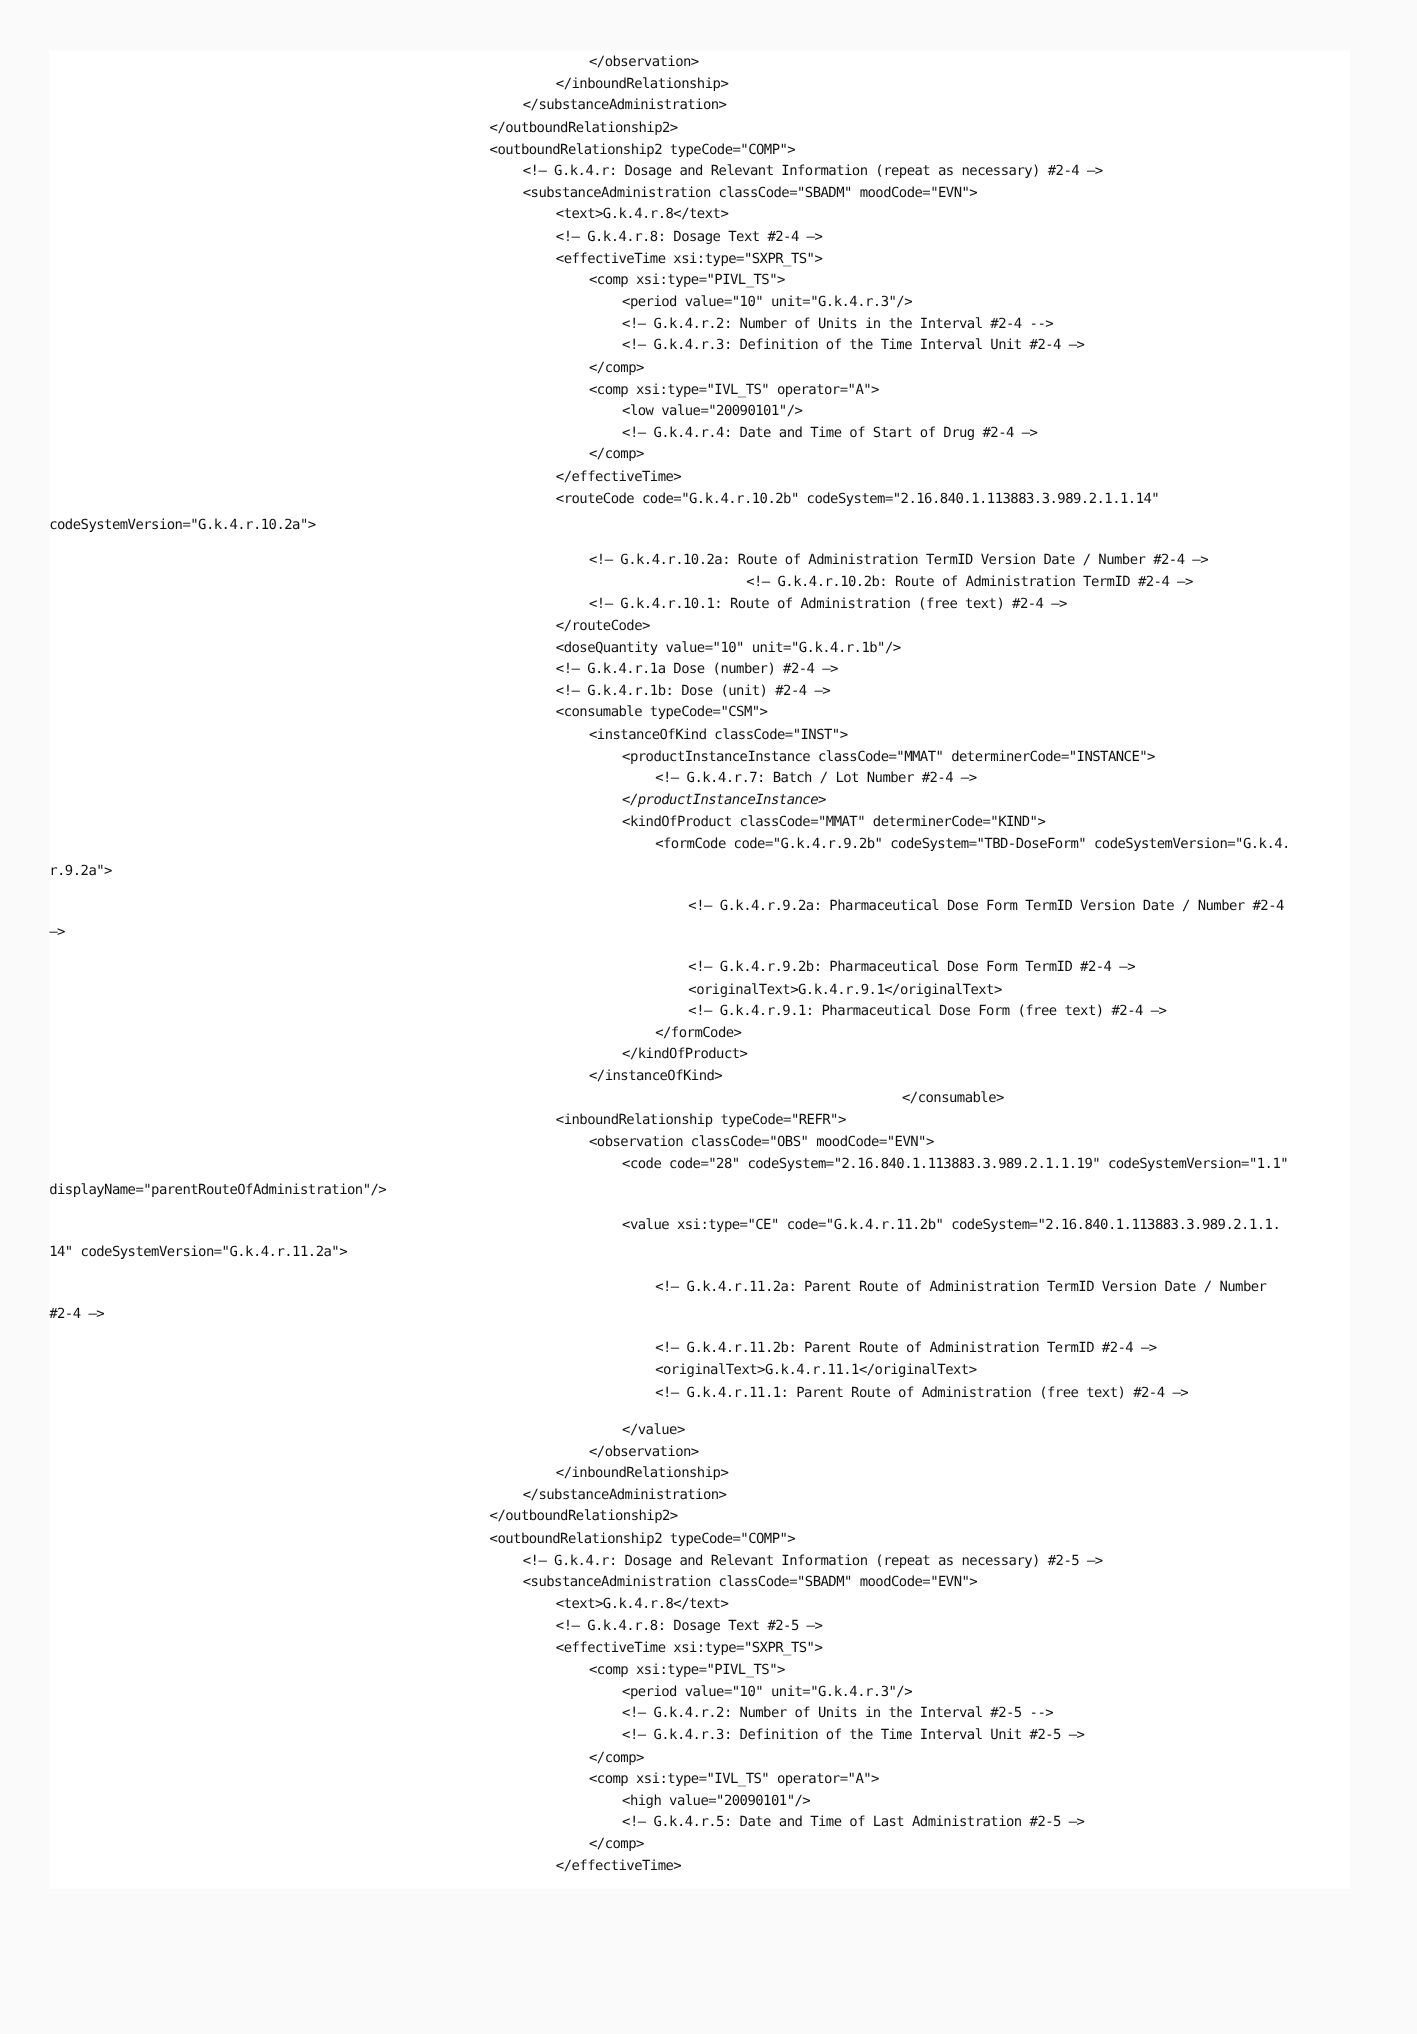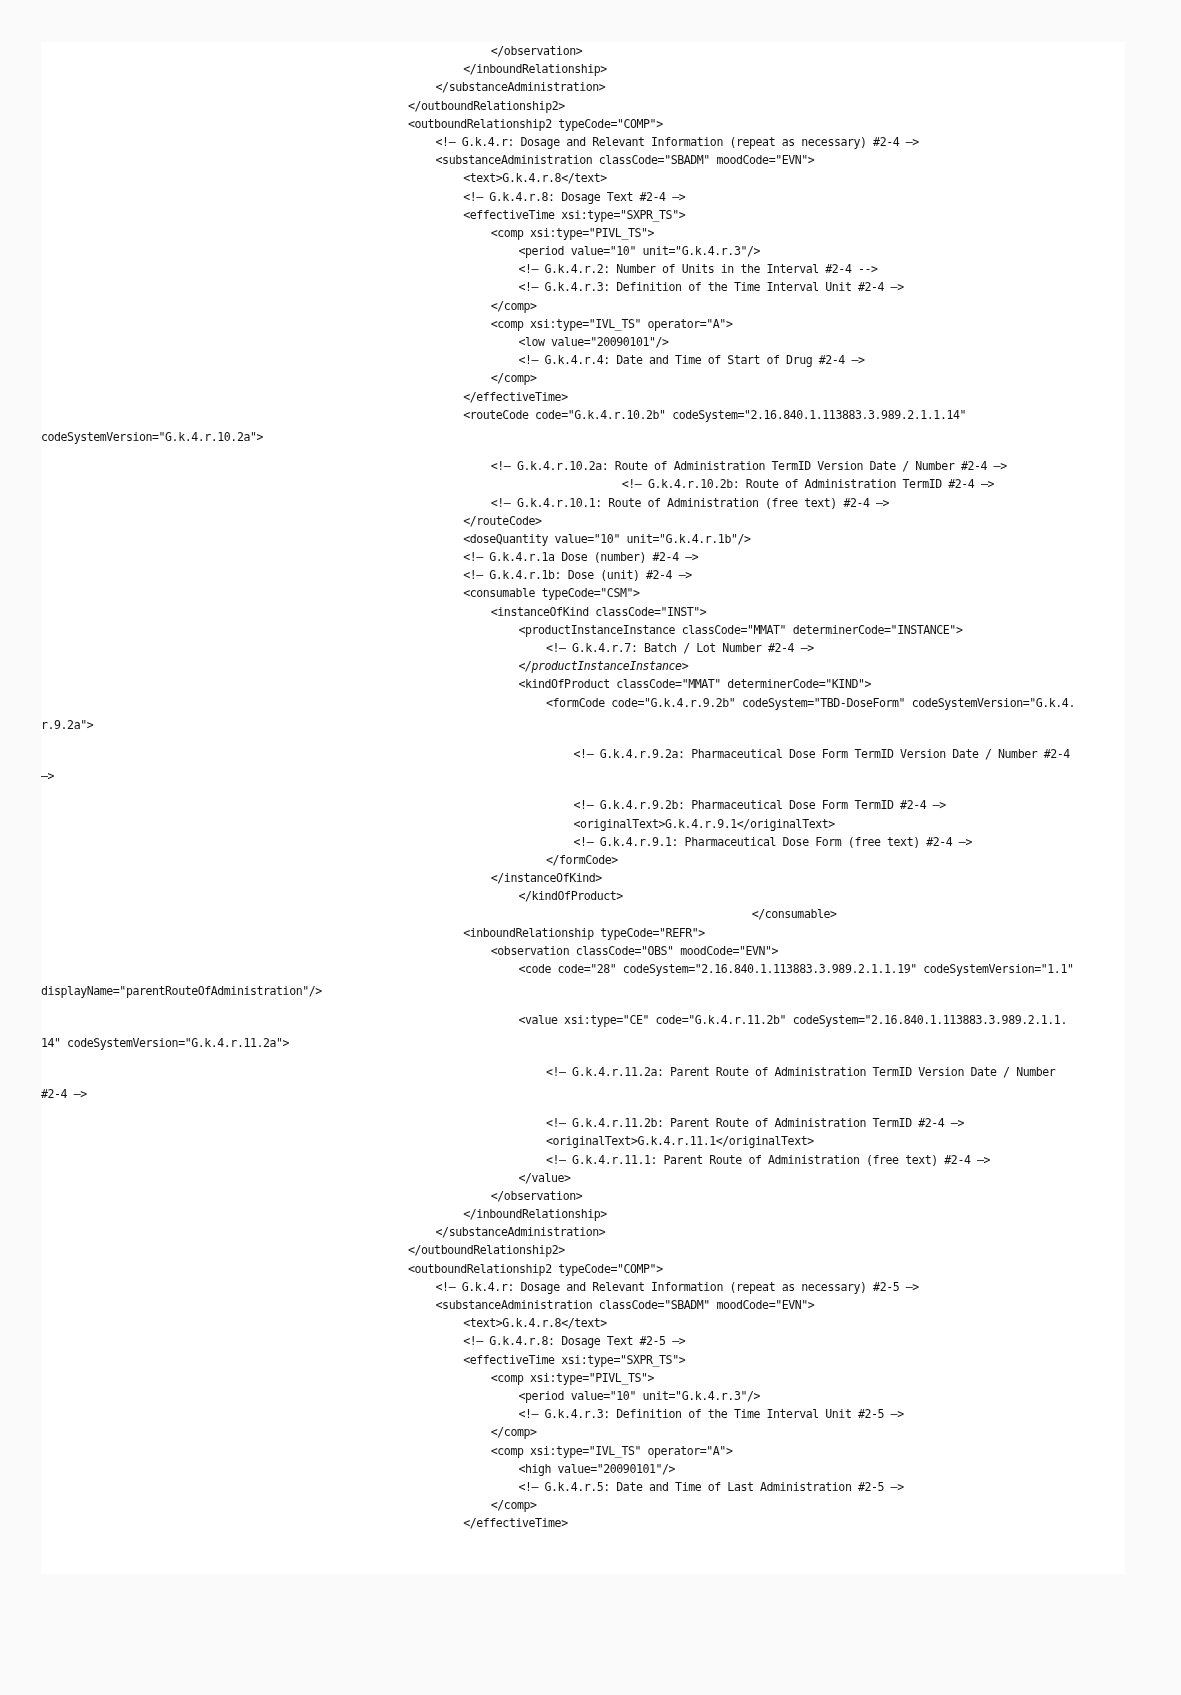--- a/index.html
+++ b/index.html
@@ -78,47 +78,48 @@
       <div class="row" style="padding-left: 477.4px; font-style: italic;">&lt;/productInstanceInstance&gt;</div>
       <div class="row" style="padding-left: 477.4px;">&lt;kindOfProduct classCode="MMAT" determinerCode="KIND"&gt;</div>
       <div class="row" style="padding-left: 505px;">&lt;formCode code="G.k.4.r.9.2b" codeSystem="TBD-DoseForm" codeSystemVersion="G.k.4.</div>
       <div class="row cont" style="padding-left: 0px;">r.9.2a"&gt;</div>
       <div class="row" style="padding-left: 532.6px;">&lt;!— G.k.4.r.9.2a: Pharmaceutical Dose Form TermID Version Date / Number #2-4</div>
       <div class="row cont" style="padding-left: 0px;">—&gt;</div>
       <div class="row" style="padding-left: 532.6px;">&lt;!— G.k.4.r.9.2b: Pharmaceutical Dose Form TermID #2-4 —&gt;</div>
       <div class="row" style="padding-left: 532.6px;">&lt;originalText&gt;G.k.4.r.9.1&lt;/originalText&gt;</div>
       <div class="row" style="padding-left: 532.6px;">&lt;!— G.k.4.r.9.1: Pharmaceutical Dose Form (free text) #2-4 —&gt;</div>
       <div class="row" style="padding-left: 505px;">&lt;/formCode&gt;</div>
+      <div class="row" style="padding-left: 477.4px;">&lt;/kindOfProduct&gt;</div>
       <div class="row" style="padding-left: 449.8px;">&lt;/instanceOfKind&gt;</div>
-      <div class="row" style="padding-left: 477.4px;">&lt;/kindOfProduct&gt;</div>
       <div class="row" style="padding-left: 422.2px; text-align: center;">&lt;/consumable&gt;</div>
       <div class="row" style="padding-left: 422.2px;">&lt;inboundRelationship typeCode="REFR"&gt;</div>
       <div class="row" style="padding-left: 449.8px;">&lt;observation classCode="OBS" moodCode="EVN"&gt;</div>
       <div class="row" style="padding-left: 477.4px;">&lt;code code="28" codeSystem="2.16.840.1.113883.3.989.2.1.1.19" codeSystemVersion="1.1"</div>
       <div class="row cont" style="padding-left: 0px;">displayName="parentRouteOfAdministration"/&gt;</div>
       <div class="row" style="padding-left: 477.4px;">&lt;value xsi:type="CE" code="G.k.4.r.11.2b" codeSystem="2.16.840.1.113883.3.989.2.1.1.</div>
       <div class="row cont" style="padding-left: 0px;">14" codeSystemVersion="G.k.4.r.11.2a"&gt;</div>
       <div class="row" style="padding-left: 505px;">&lt;!— G.k.4.r.11.2a: Parent Route of Administration TermID Version Date / Number</div>
       <div class="row cont" style="padding-left: 0px;">#2-4 —&gt;</div>
       <div class="row" style="padding-left: 505px;">&lt;!— G.k.4.r.11.2b: Parent Route of Administration TermID #2-4 —&gt;</div>
       <div class="row" style="padding-left: 505px;">&lt;originalText&gt;G.k.4.r.11.1&lt;/originalText&gt;</div>
       <div class="row" style="padding-left: 505px;">&lt;!— G.k.4.r.11.1: Parent Route of Administration (free text) #2-4 —&gt;</div>
-      <div class="row" style="padding-left: 477.4px;">&lt;/value&gt;</div>
+      <div class="row" style="padding-left: 477.4px; margin-top: 13px;">&lt;/value&gt;</div>
       <div class="row" style="padding-left: 449.8px;">&lt;/observation&gt;</div>
       <div class="row" style="padding-left: 422.2px;">&lt;/inboundRelationship&gt;</div>
       <div class="row" style="padding-left: 394.6px;">&lt;/substanceAdministration&gt;</div>
       <div class="row" style="padding-left: 367px;">&lt;/outboundRelationship2&gt;</div>
       <div class="row" style="padding-left: 367px;">&lt;outboundRelationship2 typeCode="COMP"&gt;</div>
       <div class="row" style="padding-left: 394.6px;">&lt;!— G.k.4.r: Dosage and Relevant Information (repeat as necessary) #2-5 —&gt;</div>
       <div class="row" style="padding-left: 394.6px;">&lt;substanceAdministration classCode="SBADM" moodCode="EVN"&gt;</div>
       <div class="row" style="padding-left: 422.2px;">&lt;text&gt;G.k.4.r.8&lt;/text&gt;</div>
       <div class="row" style="padding-left: 422.2px;">&lt;!— G.k.4.r.8: Dosage Text #2-5 —&gt;</div>
       <div class="row" style="padding-left: 422.2px;">&lt;effectiveTime xsi:type="SXPR_TS"&gt;</div>
       <div class="row" style="padding-left: 449.8px;">&lt;comp xsi:type="PIVL_TS"&gt;</div>
       <div class="row" style="padding-left: 477.4px;">&lt;period value="10" unit="G.k.4.r.3"/&gt;</div>
+      <div class="row" style="padding-left: 477.4px;">&lt;!— G.k.4.r.2: Number of Units in the Interval #2-5 --&gt;</div>
       <div class="row" style="padding-left: 477.4px;">&lt;!— G.k.4.r.3: Definition of the Time Interval Unit #2-5 —&gt;</div>
       <div class="row" style="padding-left: 449.8px;">&lt;/comp&gt;</div>
       <div class="row" style="padding-left: 449.8px;">&lt;comp xsi:type="IVL_TS" operator="A"&gt;</div>
       <div class="row" style="padding-left: 477.4px;">&lt;high value="20090101"/&gt;</div>
       <div class="row" style="padding-left: 477.4px;">&lt;!— G.k.4.r.5: Date and Time of Last Administration #2-5 —&gt;</div>
       <div class="row" style="padding-left: 449.8px;">&lt;/comp&gt;</div>
       <div class="row" style="padding-left: 422.2px;">&lt;/effectiveTime&gt;</div>
     </div>
 </div>
 

